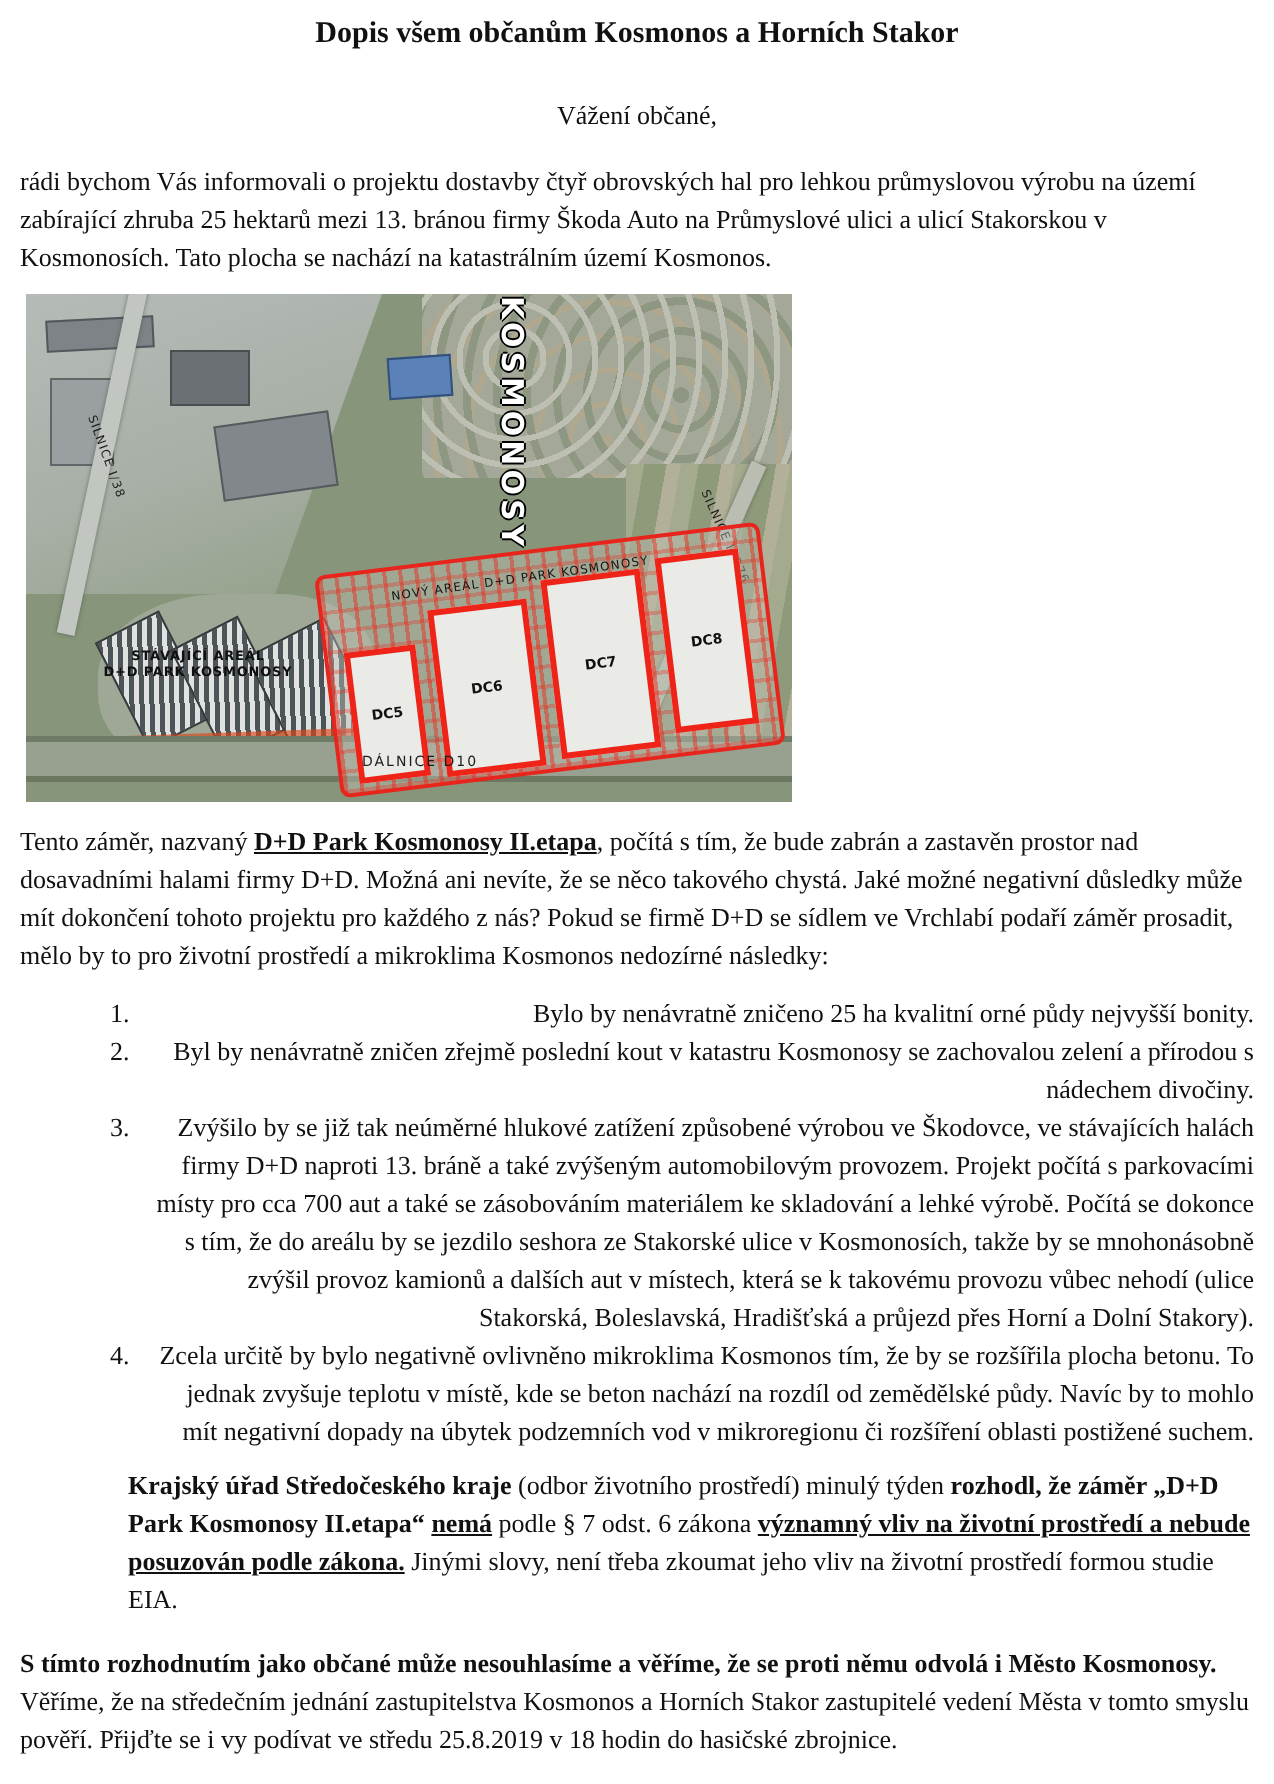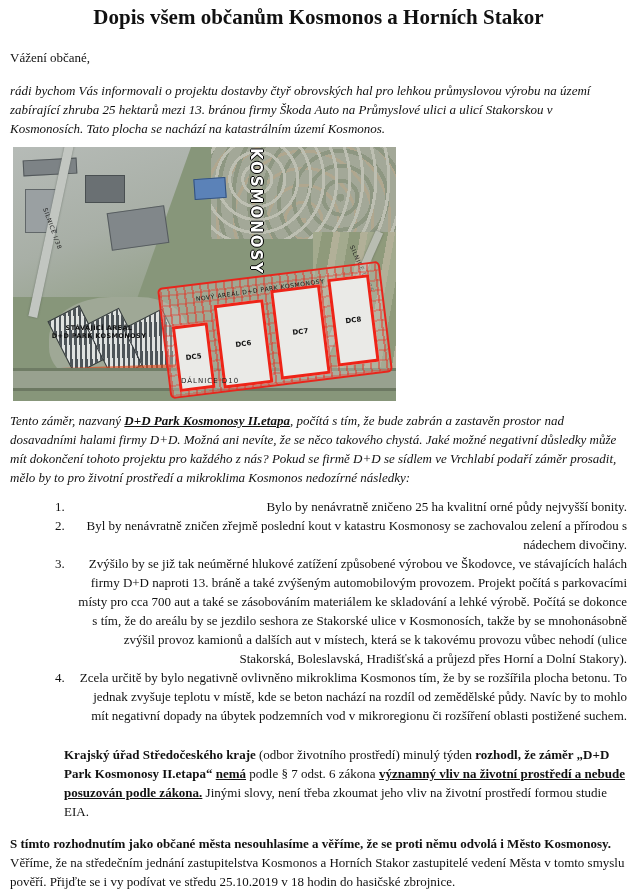--- a/index.html
+++ b/index.html
@@ -6,25 +6,25 @@
   .page{
     position:relative;
     width:637px;height:892px;
     background:#ffffff;
     font-family:"Liberation Serif", serif;
     font-size:13px;line-height:19px;color:#111;
     overflow:hidden;
   }
   .content{padding:0 10px;}
   .title{
-    font-size:21px;line-height:20px;font-weight:bold;
+    font-size:15px;line-height:20px;font-weight:bold;
     text-align:center;margin:7px 0 4px;
   }
-  .greeting{margin:21px 0 0;}
-  .para{margin:14px 0 0;font-style:italic;}
+  .greeting{margin:21px 0 0;text-align:center;}
+  .para{margin:14px 0 0;}
   .b{font-weight:bold;}
   .u{text-decoration:underline;}
   
   .map-wrap{
     position:relative;margin:9px 0 0 3px;
     width:383px;height:254px;
     background:#87967a;
     overflow:hidden;
   }
   .m-abs{position:absolute;}
@@ -109,21 +109,21 @@
     z-index:3;
   }
   .m-highway-label{
     left:168px;top:225px;
     font-family:"DejaVu Sans",sans-serif;
     font-size:7px;color:#1d1d1d;letter-spacing:1px;z-index:5;
   }
   
   ol.points{margin:10px 0 0;padding-left:58px;}
   ol.points li{padding-left:8px;text-align:right;}
-  .indent-para{margin:20px 0 0 54px;}
+  .indent-para{margin:8px 0 0 54px;}
   .closing{margin:13px 0 0;}
 </style>
 </head>
 <body>
 
 <div class="page">
   <div class="content">
 
     <div class="title">Dopis všem občanům Kosmonos a Horních Stakor</div>
 
@@ -180,16 +180,16 @@
 
     <ol class="points">
       <li>Bylo by nenávratně zničeno 25 ha kvalitní orné půdy nejvyšší bonity.</li>
       <li>Byl by nenávratně zničen zřejmě poslední kout v katastru Kosmonosy se zachovalou zelení a přírodou s nádechem divočiny.</li>
       <li>Zvýšilo by se již tak neúměrné hlukové zatížení způsobené výrobou ve Škodovce, ve stávajících halách firmy D+D naproti 13. bráně a také zvýšeným automobilovým provozem. Projekt počítá s parkovacími místy pro cca 700 aut a také se zásobováním materiálem ke skladování a lehké výrobě. Počítá se dokonce s tím, že do areálu by se jezdilo seshora ze Stakorské ulice v Kosmonosích, takže by se mnohonásobně zvýšil provoz kamionů a dalších aut v místech, která se k takovému provozu vůbec nehodí (ulice Stakorská, Boleslavská, Hradišťská a průjezd přes Horní a Dolní Stakory).</li>
       <li>Zcela určitě by bylo negativně ovlivněno mikroklima Kosmonos tím, že by se rozšířila plocha betonu. To jednak zvyšuje teplotu v místě, kde se beton nachází na rozdíl od zemědělské půdy. Navíc by to mohlo mít negativní dopady na úbytek podzemních vod v mikroregionu či rozšíření oblasti postižené suchem.</li>
     </ol>
 
     <p class="indent-para"><span class="b">Krajský úřad Středočeského kraje</span><span> (odbor životního prostředí) minulý týden </span><span class="b">rozhodl, že záměr „D+D Park Kosmonosy II.etapa“ </span><span class="b u">nemá</span><span> podle § 7 odst. 6 zákona </span><span class="b u">významný vliv na životní prostředí a nebude posuzován podle zákona.</span><span> Jinými slovy, není třeba zkoumat jeho vliv na životní prostředí formou studie EIA.</span></p>
 
-    <p class="closing"><span class="b">S tímto rozhodnutím jako občané města nesouhlasíme a věříme, že se proti němu odvolá i Město Kosmonosy.</span><span> Věříme, že na středečním jednání zastupitelstva Kosmonos a Horních Stakor zastupitelé vedení Města v tomto smyslu pověří. Přijďte se i vy podívat ve středu 25.10.2019 v 18 hodin do hasičské zbrojnice.</span></p>
+    <p class="closing"><span class="b">S tímto rozhodnutím jako občané může nesouhlasíme a věříme, že se proti němu odvolá i Město Kosmonosy.</span><span> Věříme, že na středečním jednání zastupitelstva Kosmonos a Horních Stakor zastupitelé vedení Města v tomto smyslu pověří. Přijďte se i vy podívat ve středu 25.8.2019 v 18 hodin do hasičské zbrojnice.</span></p>
 
   </div>
 </div>
 
 </body></html>

